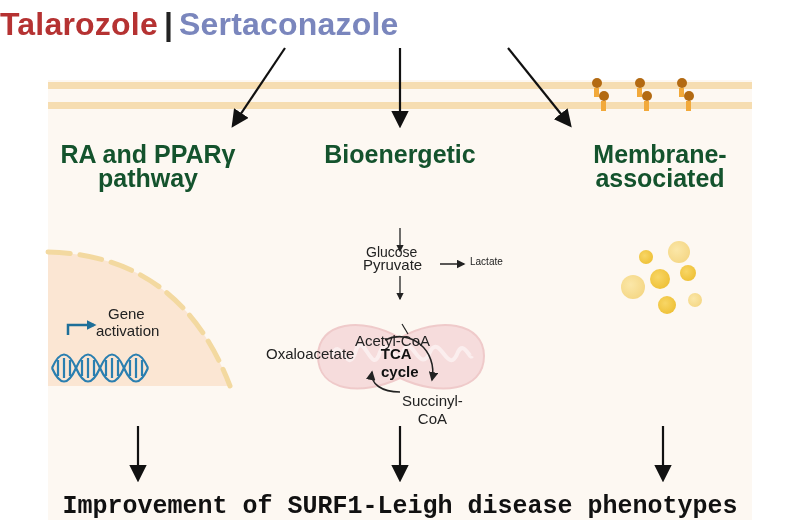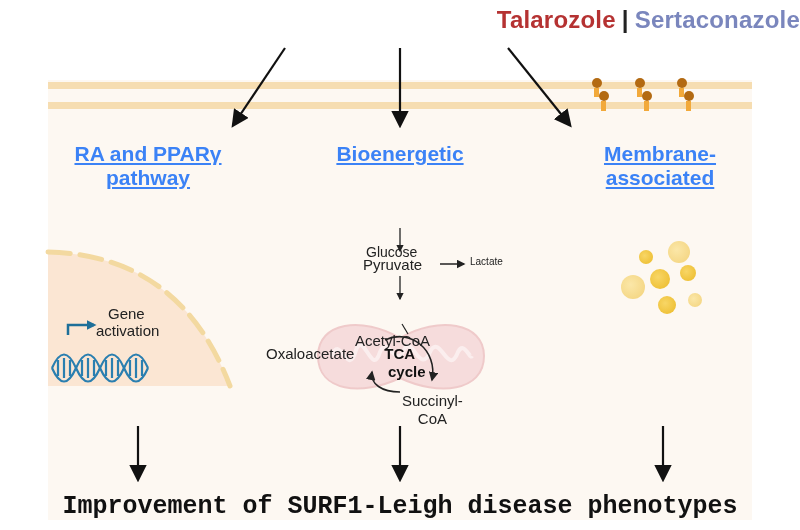--- a/index.html
+++ b/index.html
@@ -1,26 +1,26 @@
 <!DOCTYPE html>
 <html><head>
 <meta charset="utf-8">
 <style>
   html, body { margin:0; padding:0; }
   body { width:800px; height:530px; background:#ffffff; position:relative; overflow:hidden;
          font-family:"Liberation Sans", sans-serif; color:#111; }
   .abs { position:absolute; }
-  .title { top:6px; left:0; width:800px; text-align:right; font-size:24px; font-weight:bold; letter-spacing:0.2px; }
+  .title { top:6px; left:0; width:800px; text-align:left; font-size:32px; font-weight:bold; letter-spacing:0.2px; }
   .title .t1 { color:#b53232; }
   .title .sep { color:#222; margin:0 6px; }
   .title .t2 { color:#7a86bd; }
   .cell-bg { left:48px; top:80px; width:704px; height:440px; background:#fdf8f2; }
   .membrane { left:48px; top:80px; width:704px; height:31px; }
   .band { position:absolute; left:0; width:704px; height:7px; background:#f6ddb1; }
-  .head { text-align:center; font-weight:bold; font-size:21px; line-height:24px; color:#3b82f6;text-decoration:underline; }
+  .head { text-align:center; font-weight:bold; font-size:25px; line-height:24px; color:#14532d; }
   .small { font-size:14px; color:#222; }
   .bottom { top:492px; left:0; width:800px; text-align:center; font-weight:bold; font-size:25px; color:#111;font-family:Liberation Mono, monospace; }
   svg { position:absolute; left:0; top:0; }
 </style>
 </head>
 <body>
 
 <div class="abs cell-bg"></div>
 
 <div class="abs membrane">
@@ -145,20 +145,20 @@
   <div>activation</div>
 </div>
 
 <div class="abs small" style="left:366px;top:208px;margin-top:36px;">Glucose</div>
 <div class="abs small" style="left:363px;top:256px;font-size:15px;">Pyruvate</div>
 <div class="abs small" style="left:470px;top:256px;font-size:10px;">Lactate</div>
 <div class="abs small" style="left:355px;top:304px;font-size:15px;margin-top:28px;">Acetyl-CoA</div>
 <div class="abs small" style="left:266px;top:345px;font-size:15px;">Oxaloacetate</div>
 <div class="abs" style="left:374px;top:345px;font-size:15px;font-weight:bold;text-align:center;line-height:18px;">
   <div>TCA</div>
-  <div style="margin-left:14px">cycle</div>
+  <div style="margin-left:7px">cycle</div>
 </div>
 <div class="abs small" style="left:402px;top:392px;font-size:15px;line-height:18px;text-align:center;">
   <div>Succinyl-</div>
   <div>CoA</div>
 </div>
 
 <div class="abs bottom">Improvement of SURF1-Leigh disease phenotypes</div>
 
 </body></html>

